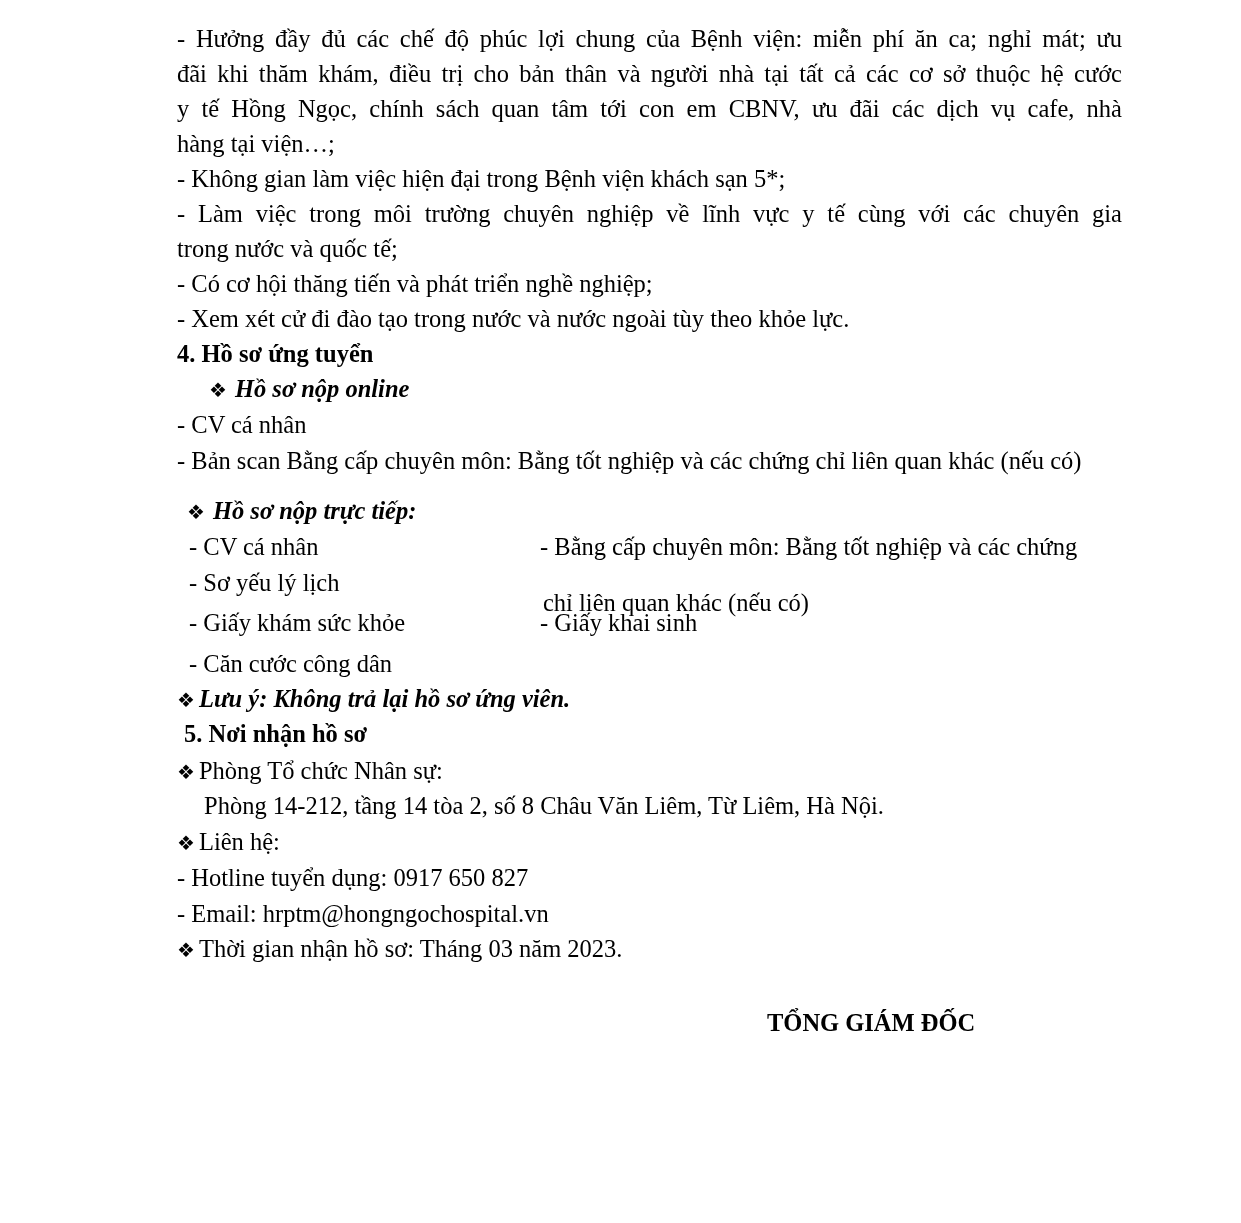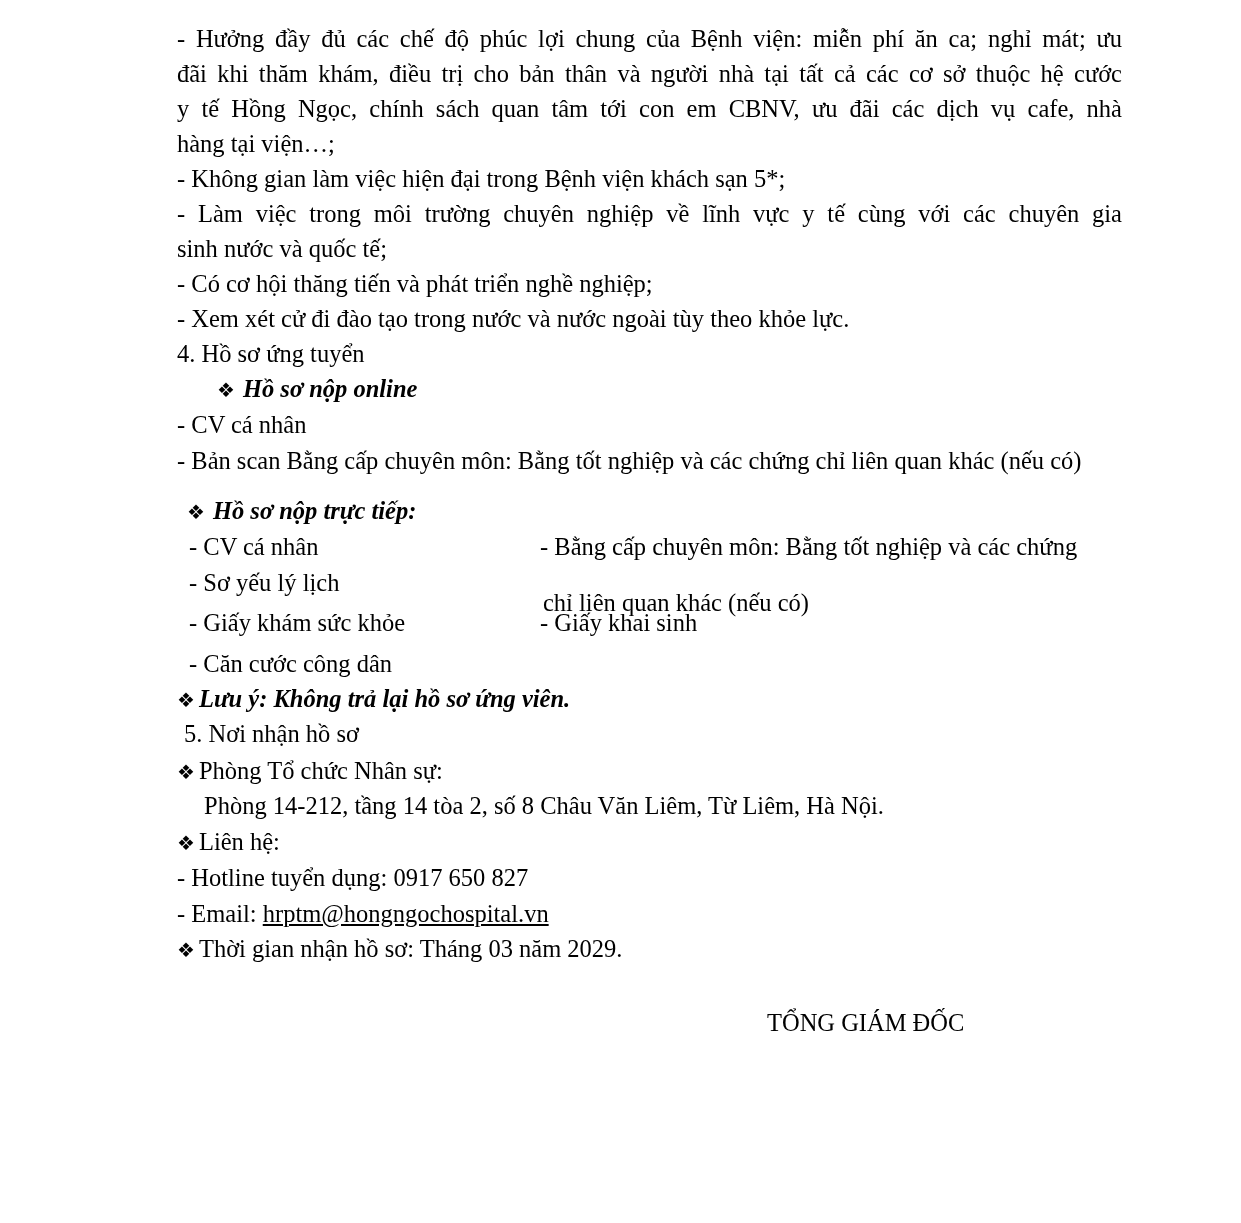--- a/index.html
+++ b/index.html
@@ -1,41 +1,41 @@
 <!DOCTYPE html>
 <html><head>
 <meta charset="utf-8">
 <style>
   html, body { margin: 0; padding: 0; background: #ffffff; }
   body { width: 1241px; height: 1223px; position: relative; overflow: hidden;
          font-family: "Liberation Serif", "DejaVu Serif", serif; color: #000; }
   .ln { position: absolute; left: 177px; font-size: 24.5px; line-height: 30px; white-space: nowrap; }
   .just { width: 945px; text-align: justify; text-align-last: justify; white-space: normal; }
-  .b { font-weight: normal; }
+  .b { font-weight: bold; }
   .bi { font-weight: bold; font-style: italic; }
   .diamond { display: inline-block; font-style: normal; font-weight: normal; font-size: 20px; margin-right: 8px; }
   .col2 { position: absolute; font-size: 24.5px; line-height: 30px; white-space: nowrap; }
-  .link { text-decoration: underline; }
+  .link { }
 </style>
 </head>
 <body>
 
 <div class="ln just" style="top:24px">- Hưởng đầy đủ các chế độ phúc lợi chung của Bệnh viện: miễn phí ăn ca; nghỉ mát; ưu</div>
 <div class="ln just" style="top:59px">đãi khi thăm khám, điều trị cho bản thân và người nhà tại tất cả các cơ sở thuộc hệ cước</div>
 <div class="ln just" style="top:94px">y tế Hồng Ngọc, chính sách quan tâm tới con em CBNV, ưu đãi các dịch vụ cafe, nhà</div>
 <div class="ln" style="top:129px">hàng tại viện…;</div>
 <div class="ln" style="top:164px">- Không gian làm việc hiện đại trong Bệnh viện khách sạn 5*;</div>
 <div class="ln just" style="top:199px">- Làm việc trong môi trường chuyên nghiệp về lĩnh vực y tế cùng với các chuyên gia</div>
-<div class="ln" style="top:234px">sinh nước và quốc tế;</div>
+<div class="ln" style="top:234px">trong nước và quốc tế;</div>
 <div class="ln" style="top:269px">- Có cơ hội thăng tiến và phát triển nghề nghiệp;</div>
 <div class="ln" style="top:304px">- Xem xét cử đi đào tạo trong nước và nước ngoài tùy theo khỏe lực.</div>
 
 <div class="ln b" style="top:339px">4. Hồ sơ ứng tuyển</div>
 
-<div class="ln bi" style="top:374px; left:217px">
+<div class="ln bi" style="top:374px; left:209px">
   <span class="diamond">❖</span><span>Hồ sơ nộp online</span>
 </div>
 <div class="ln" style="top:410px">- CV cá nhân</div>
 <div class="ln" style="top:446px">- Bản scan Bằng cấp chuyên môn: Bằng tốt nghiệp và các chứng chỉ liên quan khác (nếu có)</div>
 
 <div class="ln bi" style="top:496px; left:187px">
   <span class="diamond">❖</span><span>Hồ sơ nộp trực tiếp:</span>
 </div>
 
 <div class="col2" style="top:532px; left:189px">-  CV cá nhân</div>
@@ -59,16 +59,16 @@
 <div class="ln" style="top:791px; left:204px">Phòng 14-212, tầng 14 tòa 2, số 8 Châu Văn Liêm, Từ Liêm, Hà Nội.</div>
 
 <div class="ln" style="top:827px">
   <span class="diamond" style="margin-right:4px">❖</span><span>Liên hệ:</span>
 </div>
 <div class="ln" style="top:863px">- Hotline tuyển dụng: 0917 650 827</div>
 <div class="ln" style="top:899px">
   <span>- Email: </span><span class="link">hrptm@hongngochospital.vn</span>
 </div>
 <div class="ln" style="top:934px">
-  <span class="diamond" style="margin-right:4px">❖</span><span>Thời gian nhận hồ sơ: Tháng 03 năm 2029.</span>
+  <span class="diamond" style="margin-right:4px">❖</span><span>Thời gian nhận hồ sơ: Tháng 03 năm 2023.</span>
 </div>
 
 <div class="ln b" style="top:1008px; left:767px">TỔNG GIÁM ĐỐC</div>
 
 </body></html>

